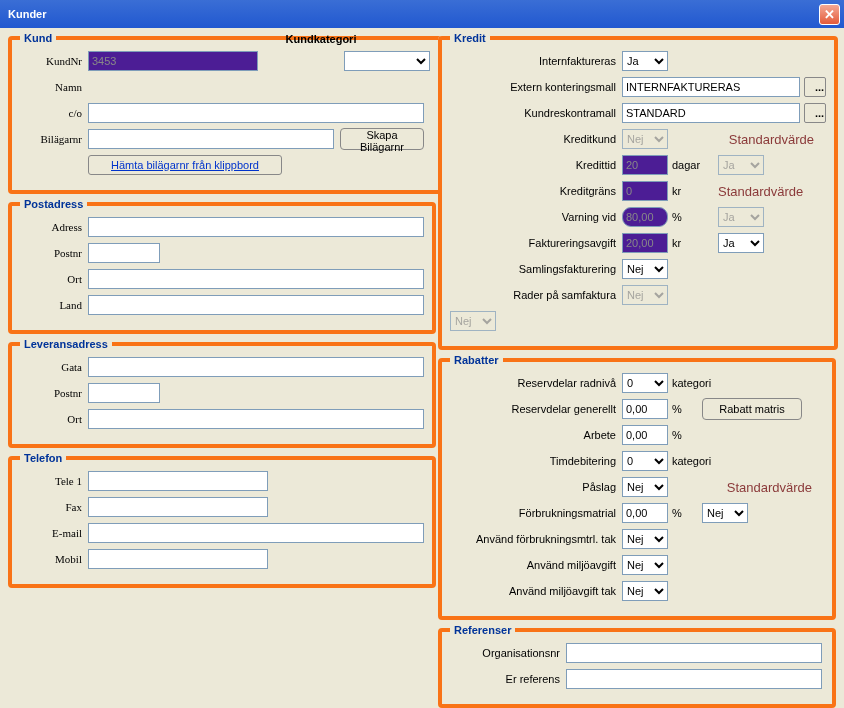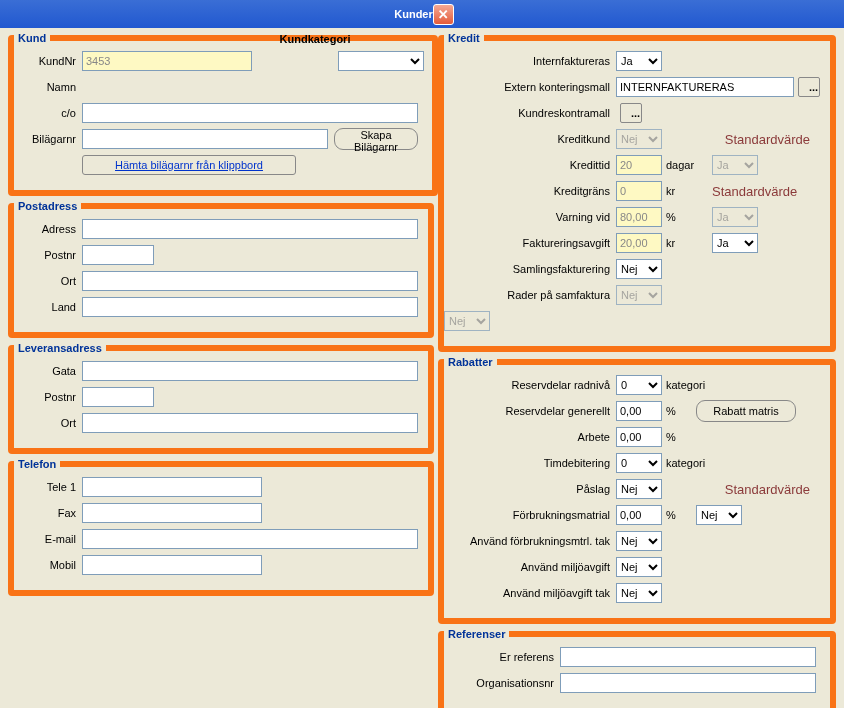--- a/index.html
+++ b/index.html
@@ -1,33 +1,33 @@
 <!DOCTYPE html>
 <html><head>
 <meta charset="utf-8">
 <style>
 * { box-sizing: border-box; margin: 0; padding: 0; font-family: Tahoma, sans-serif; font-size: 11px; }
 body { background: #ece9d8; width: 844px; height: 708px; overflow: hidden; }
-.titlebar { background: linear-gradient(to bottom, #3a6ed5, #2158d0); color: white; height: 28px; display: flex; align-items: center; justify-content: center; padding: 0 4px 0 8px; font-weight: bold; font-size: 12px; }
+.titlebar { background: linear-gradient(to bottom, #3a6ed5, #2158d0); color: white; height: 28px; display: flex; align-items: center; justify-content: space-between; padding: 0 4px 0 8px; font-weight: bold; font-size: 12px; }
 .close-btn { width: 21px; height: 21px; background: linear-gradient(to bottom, #f4a894, #e45b3a); border: 1px solid #fff; border-radius: 3px; color: white; font-weight: bold; font-size: 13px; display: flex; align-items: center; justify-content: center; cursor: pointer; }
 .content { padding: 4px 8px; display: flex; gap: 4px; }
 .left-col { width: 426px; }
 .right-col { width: 398px; }
-fieldset { border: 6px solid #f97316; border-radius: 4px; padding: 6px 8px 10px 0; margin-bottom: 4px; background: #ece9d8; }
+fieldset { border: 4px solid #f97316; border-radius: 4px; padding: 6px 8px 10px 8px; margin-bottom: 4px; background: #ece9d8; }
 legend { color: #003399; font-weight: bold; padding: 0 4px; }
 .row { display: flex; align-items: center; margin-bottom: 4px; min-height: 22px; }
 .lbl { text-align: right; padding-right: 6px; flex-shrink: 0; color: #000; }
-.lbl-l { width: 68px; }
+.lbl-l { width: 68px; font-family: Liberation Serif, serif; }
 .lbl-r { width: 172px; }
 .lbl-ref { width: 116px; }
 input[type=text] { border: 1px solid #7f9db9; height: 20px; padding: 0 3px; background: #fff; }
-input[type=text]:disabled, input[type=text].readonly { background: #fef9c3; color: #888; }
+input[type=text]:disabled, input[type=text].readonly { background: #4c1d95; color: #888; }
 select { border: 1px solid #7f9db9; height: 20px; background: #fff; }
 select:disabled { background: #ece9d8; color: #888; }
-button { border: 1px solid #888; background: #ece9d8; height: 22px; padding: 0 10px; border-radius: 9px; cursor: pointer; }
+button { border: 1px solid #888; background: #ece9d8; height: 22px; padding: 0 10px; border-radius: 4px; cursor: pointer; }
 .sel-text { background: #316ac5; color: white; padding: 0 1px; }
 .std-label { color: #8b3a3a; font-size: 13px; }
 .after-txt { margin-left: 4px; }
 .check-row { display: flex; align-items: center; gap: 6px; margin-top: 2px; }
 .check-row label { display: flex; align-items: center; gap: 3px; white-space: nowrap; }
 input[type=checkbox] { width: 13px; height: 13px; }
 .ellipsis-btn { width: 22px; height: 20px; border: 1px solid #888; background: #ece9d8; font-weight: bold; cursor: pointer; border-radius: 2px; }
 .link-btn { color: #0033cc; text-decoration: underline; background: #ece9d8; border: 1px solid #888; border-radius: 3px; padding: 1px 8px; height: 20px; cursor: pointer; display: inline-flex; align-items: center; }
 </style>
 </head>
@@ -56,21 +56,21 @@
       <div class="row">
         <span class="lbl lbl-l">c/o</span>
         <input type="text" style="width: 336px;">
       </div>
       <div class="row">
         <span class="lbl lbl-l">Bilägarnr</span>
         <input type="text" style="width: 246px;">
         <button style="margin-left:6px;width:84px">Skapa Bilägarnr</button>
       </div>
       <div class="row" style="justify-content:flex-start;padding-left:68px">
-        <span class="link-btn" style="width:214px;justify-content:center">Hämta bilägarnr från klippbord</span>
+        <span class="link-btn" style="width:194px;justify-content:center">Hämta bilägarnr från klippbord</span>
       </div>
     </fieldset>
 
     <fieldset>
       <legend>Postadress</legend>
       <div class="row">
           <span class="lbl lbl-l">Adress</span>
           <input type="text" style="width: 336px;">
         </div>
       <div class="row">
@@ -132,20 +132,21 @@
           <span class="lbl lbl-r">Internfaktureras</span>
           <select style="width:46px"><option>Ja</option></select>
         </div>
       <div class="row">
           <span class="lbl lbl-r">Extern konteringsmall</span>
           <input type="text" style="width: 178px;" value="INTERNFAKTURERAS">
           <button class="ellipsis-btn" style="margin-left:4px">...</button>
         </div>
       <div class="row">
           <span class="lbl lbl-r">Kundreskontramall</span>
+          <input type="text" style="width: 178px;" value="STANDARD">
           <button class="ellipsis-btn" style="margin-left:4px">...</button>
         </div>
       <div class="row">
           <span class="lbl lbl-r">Kreditkund</span>
           <select style="width:46px" disabled=""><option>Nej</option></select>
           <span style="flex:1"></span>
           <span class="std-label">Standardvärde</span>
           <span style="width:12px"></span>
         </div>
       <div class="row">
@@ -155,21 +156,21 @@
           <select style="width:46px" disabled=""><option>Ja</option></select>
         </div>
       <div class="row">
           <span class="lbl lbl-r">Kreditgräns</span>
           <input type="text" style="width: 46px;" class="readonly" disabled="" value="0">
           <span class="after-txt" style="width:46px">kr</span>
           <span class="std-label">Standardvärde</span>
         </div>
       <div class="row">
           <span class="lbl lbl-r">Varning vid</span>
-          <input type="text" style="width: 46px;" class="readonly" disabled="" value="80,00">
+          <input type="text" style="width: 46px; border-radius: 9px;" class="readonly" disabled="" value="80,00">
           <span class="after-txt" style="width:46px">%</span>
           <select style="width:46px" disabled=""><option>Ja</option></select>
         </div>
       <div class="row">
           <span class="lbl lbl-r">Faktureringsavgift</span>
           <input type="text" style="width: 46px;" class="readonly" disabled="" value="20,00">
           <span class="after-txt" style="width:46px">kr</span>
           <select style="width:46px"><option>Ja</option></select>
         </div>
       <div class="row">
@@ -231,25 +232,25 @@
         </div>
       <div class="row">
           <span class="lbl lbl-r">Använd miljöavgift tak</span>
           <select style="width:46px"><option>Nej</option></select>
         </div>
     </fieldset>
 
     <fieldset>
       <legend>Referenser</legend>
       <div class="row">
+          <span class="lbl lbl-ref">Organisationsnr</span>
+          <input type="text" style="width: 256px;">
+        </div>
+      <div class="row">
           <span class="lbl lbl-ref">Er referens</span>
-          <input type="text" style="width: 256px;">
-        </div>
-      <div class="row">
-          <span class="lbl lbl-ref">Organisationsnr</span>
           <input type="text" style="width: 256px;">
         </div>
     </fieldset>
 
     <div class="check-row" style="justify-content:flex-end;padding-right:4px">
       <label>
           <span>Stilleståndsintyg</span>
           <input type="checkbox" style="">
         </label>
       <label>

